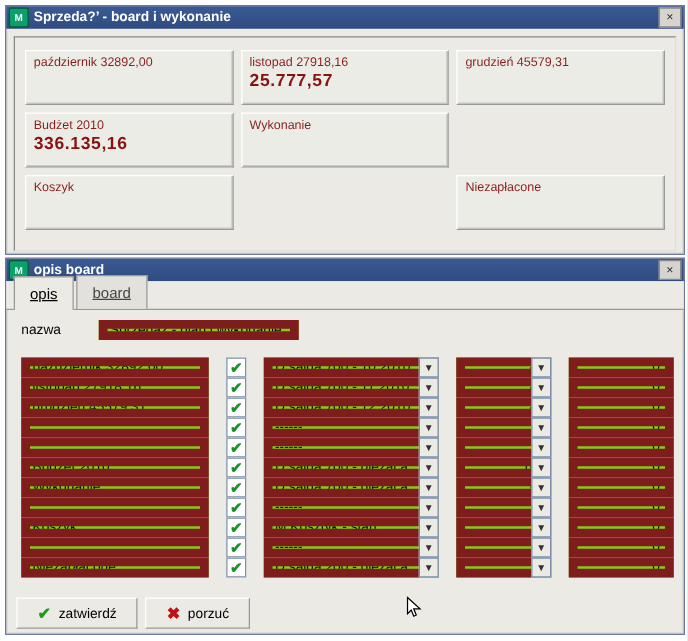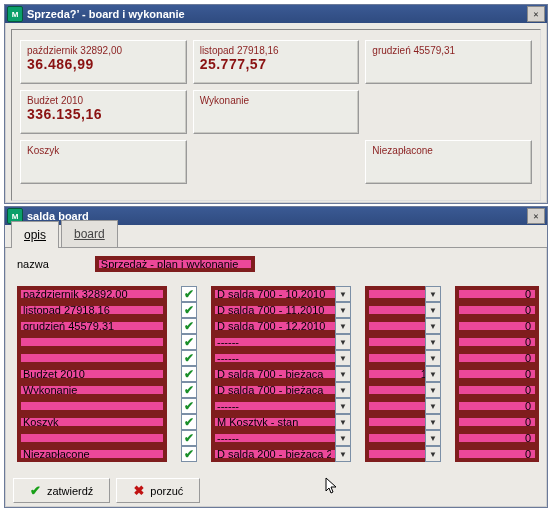--- a/index.html
+++ b/index.html
@@ -124,33 +124,33 @@
   }
   .tab.inactive { background:#e3e1dc; color:#444; }
 
   .form-area {
     padding: 8px 12px 10px 12px;
   }
   .row1 {
     display: flex;
     align-items: center;
     margin-bottom: 14px;
-    gap: 46px;
+    gap: 30px;
   }
   .lbl { font-size:11px; }
 
   .grid {
     display: grid;
     grid-template-columns: 150px 16px 140px 76px 84px;
     gap: 0 14px;
   }
   .tinp {
     height: 16px;
-    border: 4px solid #7f1d1d;
-    background: #ec4899;
+    border: 7px solid #7f1d1d;
+    background: #84cc16;
     font-size: 11px;
     padding: 0 2px;
     box-sizing: border-box;
     outline: none;
     width: 100%;
   }
   .combo {
     position: relative;
   }
   .combo .tinp { padding-right: 16px; }
@@ -224,21 +224,20 @@
     <div class="titlebar">
       <div class="ico">M</div>
       <div>Sprzeda?’ - board i wykonanie</div>
       <div class="sp"></div>
       <div class="close">✕</div>
     </div>
     <div class="inset" style="height:170px;">
       <div class="tiles" id="tiles">
           <div class="tile">
             <div class="small">październik 32892,00</div>
-            <div class="big">36.486,99</div>
           </div>
           <div class="tile">
             <div class="small">listopad 27918,16</div>
             <div class="big">25.777,57</div>
           </div>
           <div class="tile">
             <div class="small">grudzień 45579,31</div>
             <div class="big"></div>
           </div>
           <div class="tile">
@@ -263,21 +262,21 @@
           <div class="tile">
             <div class="small">Niezapłacone</div>
           </div>
         </div>
     </div>
   </div>
 
   <div class="win" style="left:4px; top:206px; width:542px; height:300px;">
     <div class="titlebar">
       <div class="ico">M</div>
-      <div>salda board</div>
+      <div>opis board</div>
       <div class="sp"></div>
       <div class="close">✕</div>
     </div>
 
     <div class="tabs">
       <div class="tab active">opis</div>
       <div class="tab inactive">board</div>
     </div>
 
     <div class="form-area">

